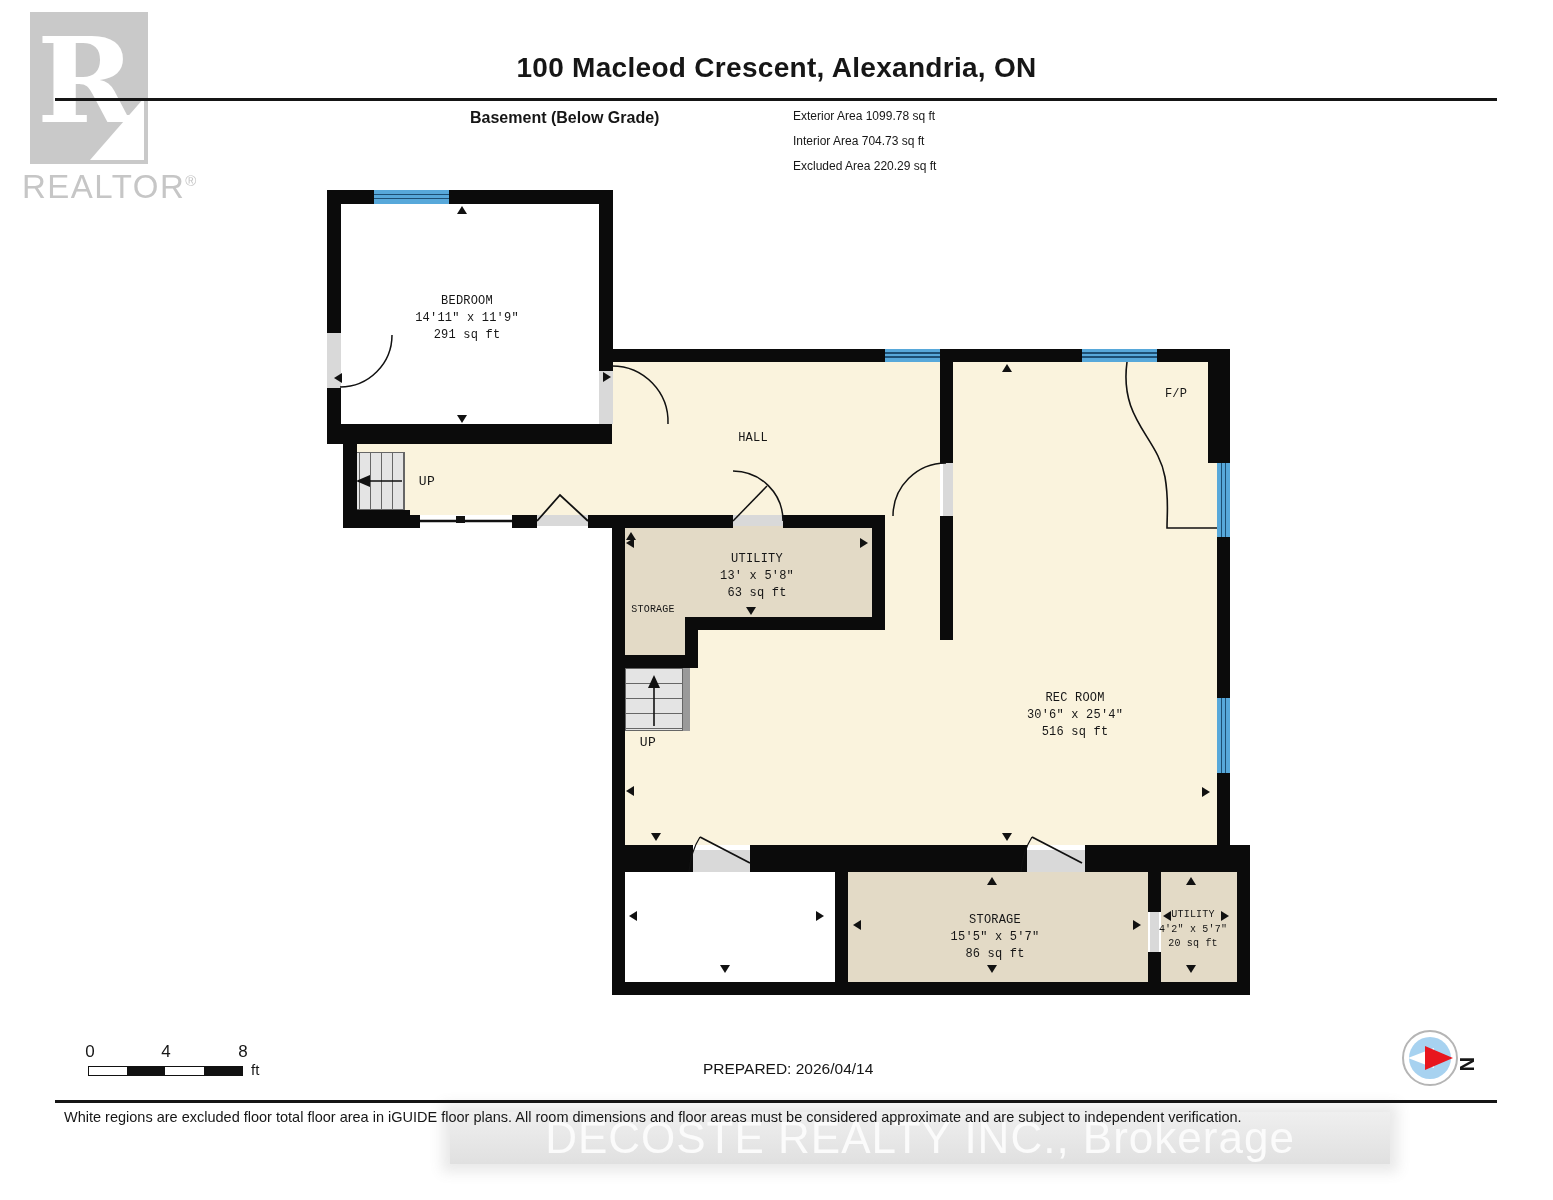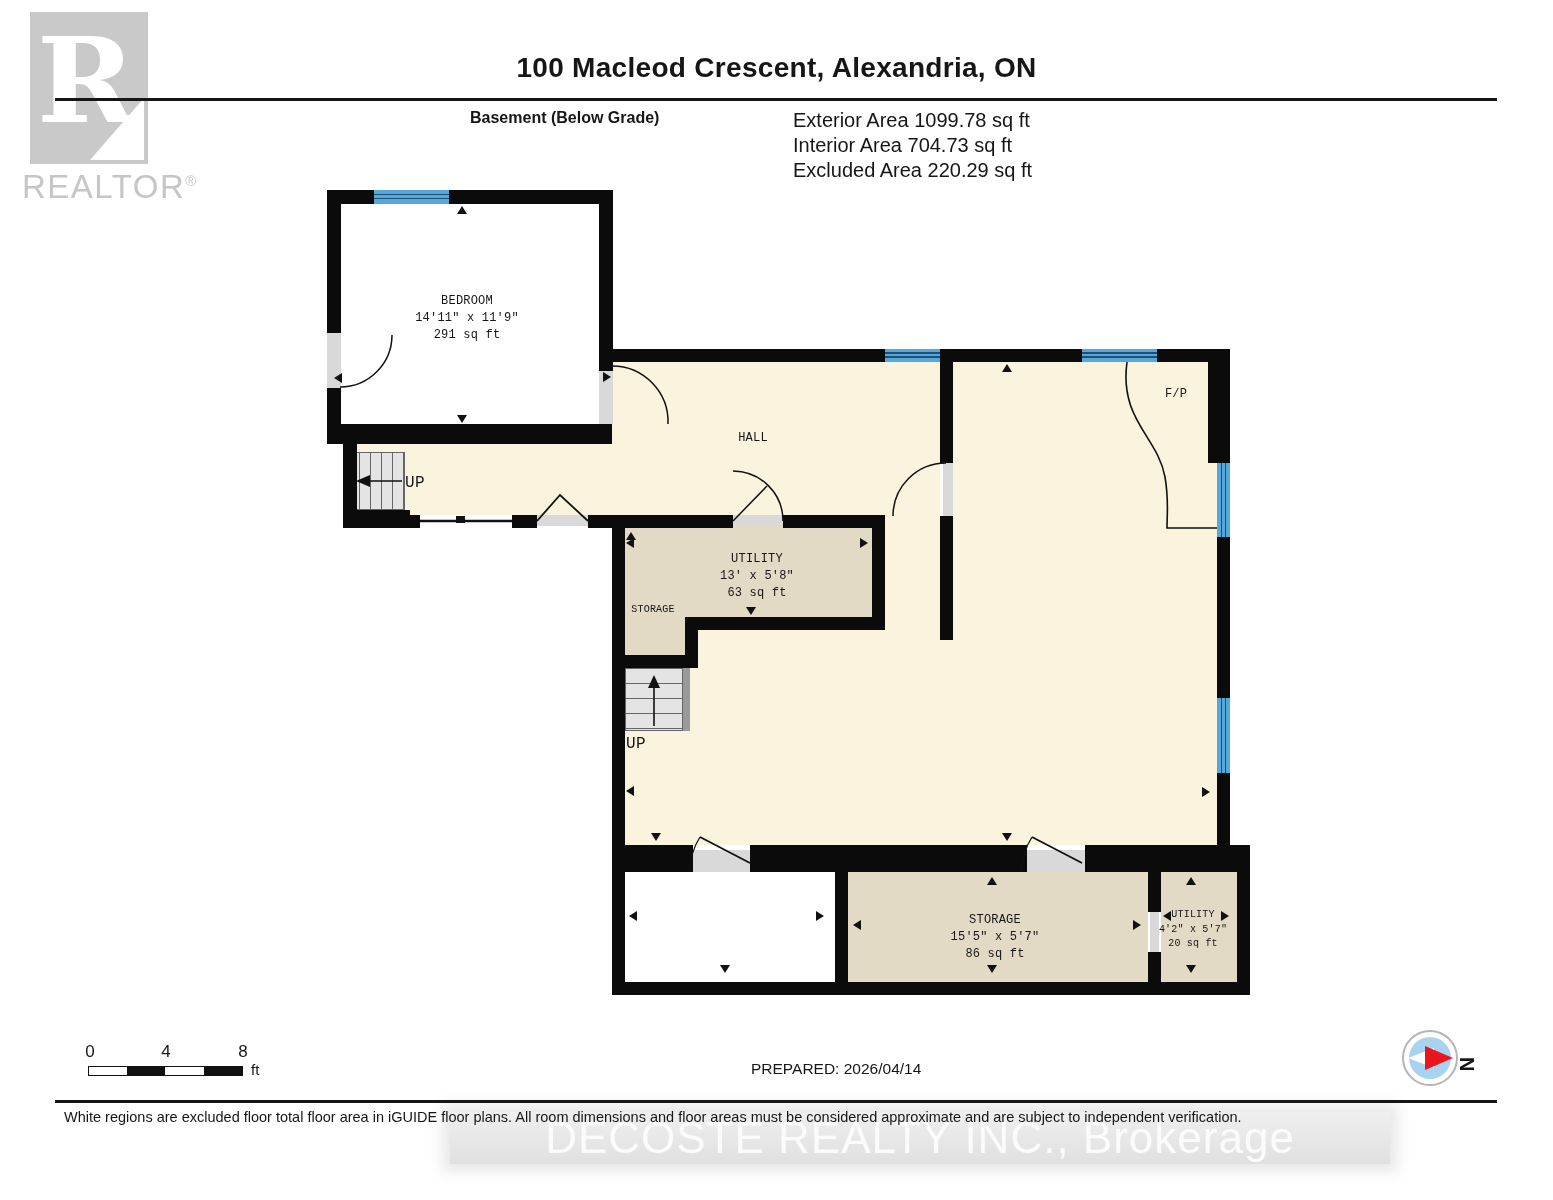--- a/index.html
+++ b/index.html
@@ -4,21 +4,21 @@
 <style>
   html,body{margin:0;padding:0;background:#fff;}
   body{width:1553px;height:1200px;position:relative;overflow:hidden;
        font-family:"Liberation Sans", sans-serif;color:#161616;}
   
   .title{position:absolute;left:0;top:52px;width:1553px;text-align:center;
          font-size:28px;font-weight:bold;letter-spacing:.3px;}
   .hrule{position:absolute;background:#151515;z-index:6;}
   .floor-label{position:absolute;left:470px;top:109px;width:307px;text-align:left;
                font-size:16px;font-weight:bold;}
-  .area-line{position:absolute;left:793px;font-size:20px;}
+  .area-line{position:absolute;left:793px;font-size:12px;}
   
   .logo-box{position:absolute;left:28px;top:10px;z-index:1;}
   .logo-brand{position:absolute;left:22px;top:168px;font-size:33px;color:#c6c6c6;
               letter-spacing:1.5px;z-index:1;}
   .logo-reg{font-size:15px;vertical-align:super;}
   
   .plan{position:absolute;left:320px;top:185px;width:935px;height:815px;font-family:Liberation Mono, monospace;}
   .wall{position:absolute;background:#0b0b0b;}
   .floor-cream{position:absolute;background:#FAF3DD;}
   .floor-tan{position:absolute;background:#E3DAC6;}
@@ -30,34 +30,34 @@
           #57A8DA 5px 7.5px,#1D4F74 7.5px 9px,#57A8DA 9px 100%);}
   .stairs{position:absolute;background:#E4E4E4;border:1px solid #666;box-sizing:border-box;}
   .treads-v{background-image:repeating-linear-gradient(90deg,#E4E4E4 0 10px,#666 10px 11px);}
   .treads-h{background-image:repeating-linear-gradient(180deg,#E4E4E4 0 14px,#666 14px 15px);}
   .rail{position:absolute;background:#9a9a9a;}
   .svg-overlay{position:absolute;left:0;top:0;pointer-events:none;}
   
   .rlabel{position:absolute;text-align:center;font-size:12px;line-height:1.4;
           color:#161616;letter-spacing:.2px;}
   .rlabel.sm{font-size:10px;line-height:1.45;}
-  .uplabel{position:absolute;font-size:16px;letter-spacing:.5px;text-align:left;}
+  .uplabel{position:absolute;font-size:13px;letter-spacing:.5px;text-align:center;}
   
   .ar{position:absolute;width:0;height:0;border-style:solid;border-color:transparent;}
   .ar-up{border-width:0 5px 8px 5px;border-bottom-color:#111;}
   .ar-down{border-width:8px 5px 0 5px;border-top-color:#111;}
   .ar-left{border-width:5px 8px 5px 0;border-right-color:#111;}
   .ar-right{border-width:5px 0 5px 8px;border-left-color:#111;}
   
   .scale-num{position:absolute;font-size:17px;width:20px;text-align:center;}
   .scale-bar{position:absolute;left:88px;top:1066px;width:155px;height:10px;
              border:1px solid #111;box-sizing:border-box;
              background:linear-gradient(90deg,#fff 0 25%,#111 25% 50%,#fff 50% 75%,#111 75% 100%);}
   .scale-unit{position:absolute;left:251px;top:1061px;font-size:15px;}
-  .prepared{position:absolute;left:703px;top:1060px;font-size:15.5px;margin-left:48px;}
+  .prepared{position:absolute;left:703px;top:1060px;font-size:15.5px;}
   .disclaimer{position:absolute;left:64px;top:1109px;width:1250px;font-size:14.5px;z-index:5;}
   .watermark{position:absolute;left:450px;top:1112px;width:940px;height:52px;z-index:1;
              display:flex;align-items:center;justify-content:center;white-space:nowrap;
              font-size:44px;color:#fbfbfb;letter-spacing:1px;
              background:linear-gradient(180deg,#efefef,#e0e0e0);
              box-shadow:0 0 12px 8px rgba(232,232,232,.95);}
   .compass{position:absolute;left:1396px;top:1022px;}
 </style>
 </head>
 <body>
@@ -178,20 +178,25 @@
   <div class="rlabel" style="left:383px;top:245px;width:100px;">
     <div>HALL</div>
   </div>
   <div class="rlabel" style="left:357px;top:366px;width:160px;">
     <div>UTILITY</div>
     <div>13' x 5'8"</div>
     <div>63 sq ft</div>
   </div>
   <div class="rlabel sm" style="left:293px;top:418px;width:80px;">
     <div>STORAGE</div>
+  </div>
+  <div class="rlabel" style="left:655px;top:505px;width:200px;">
+    <div>REC ROOM</div>
+    <div>30'6" x 25'4"</div>
+    <div>516 sq ft</div>
   </div>
   <div class="rlabel" style="left:826px;top:201px;width:60px;">
     <div>F/P</div>
   </div>
   <div class="rlabel" style="left:575px;top:727px;width:200px;">
     <div>STORAGE</div>
     <div>15'5" x 5'7"</div>
     <div>86 sq ft</div>
   </div>
   <div class="rlabel sm" style="left:823px;top:723px;width:100px;">

